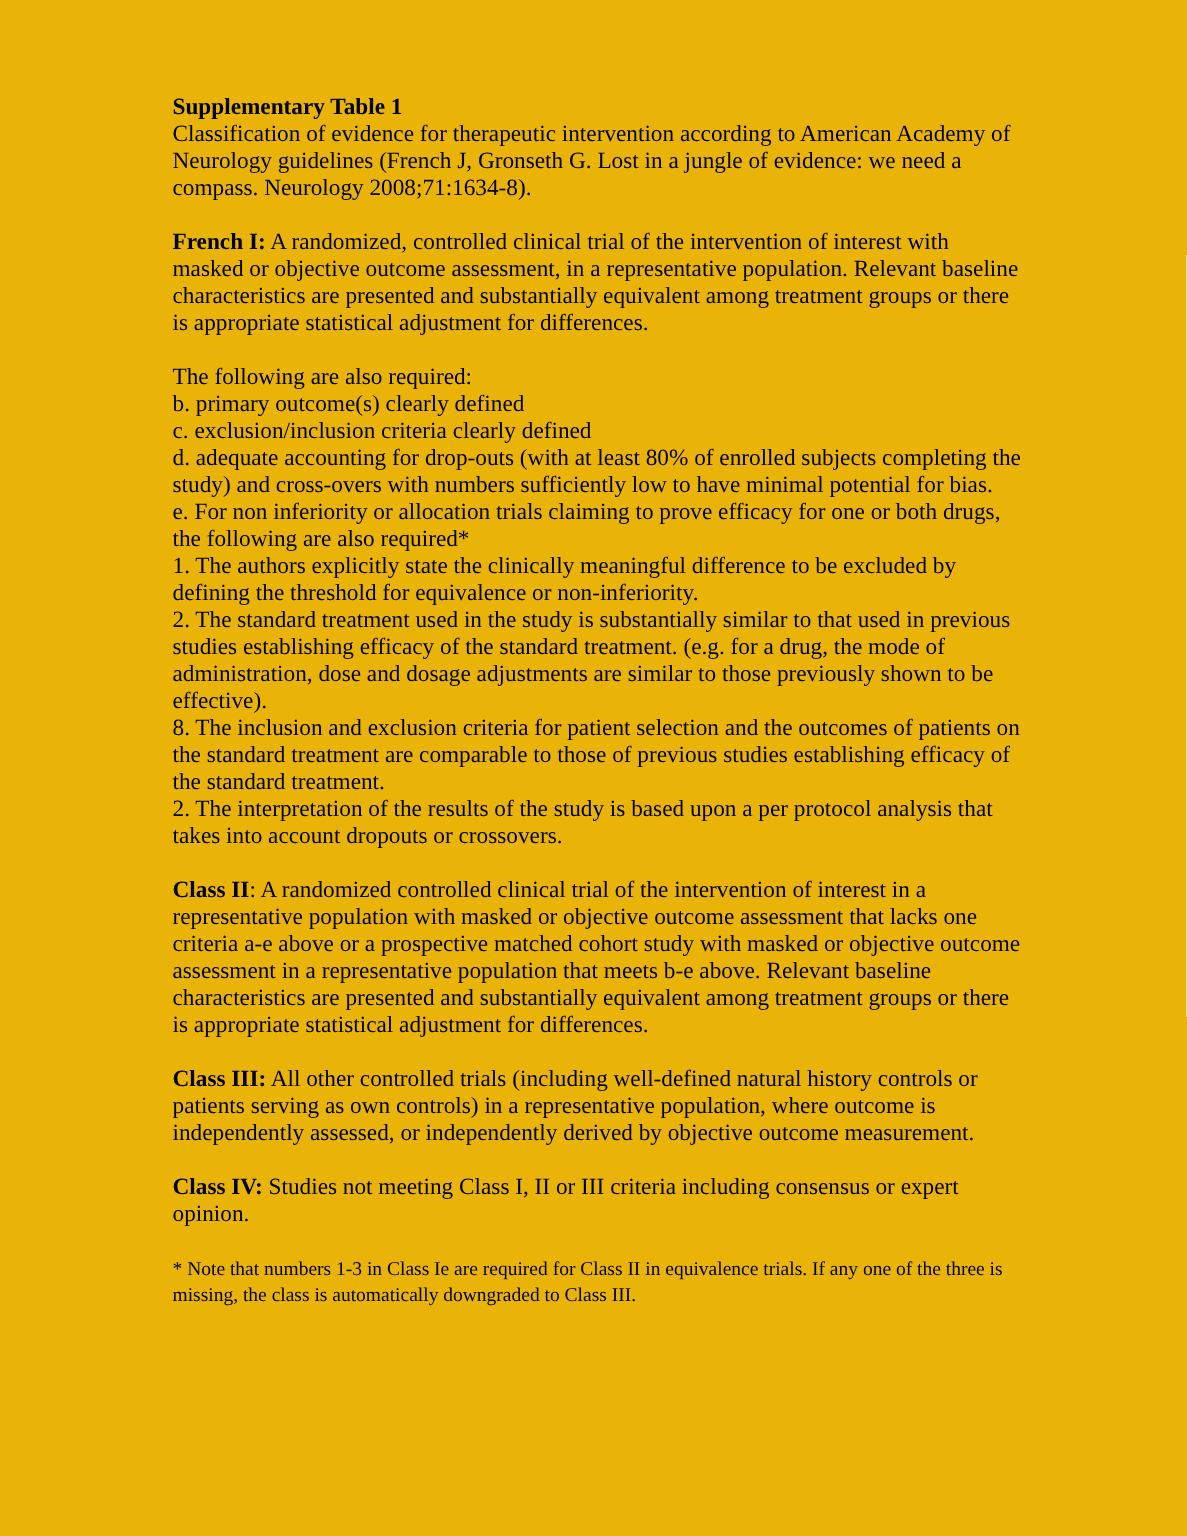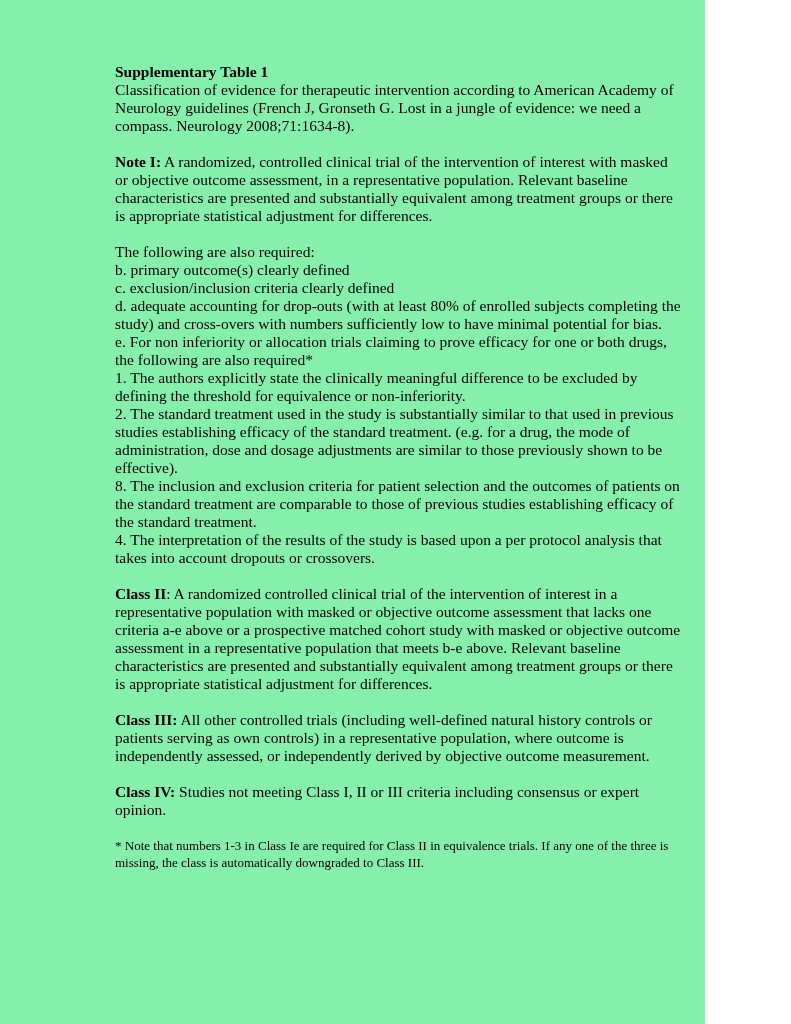--- a/index.html
+++ b/index.html
@@ -2,23 +2,23 @@
 <html><head>
 <meta charset="utf-8">
 <style>
   html, body {
     margin: 0;
     padding: 0;
     background: #ffffff;
   }
   .page {
     position: relative;
-    width: 705px;
+    width: 791px;
     height: 1024px;
-    background: #86efac;
+    background: #eab308;
     overflow: hidden;
   }
   .content {
     position: absolute;
     left: 115px;
     top: 63px;
     width: 566px;
     font-family: "Liberation Serif", "DejaVu Serif", serif;
     font-size: 15.5px;
     line-height: 18px;
@@ -54,32 +54,32 @@
 <body>
 
 <div class="page">
   <div class="content">
 
     <div class="title-block">
       <p class="doc-heading">Supplementary Table 1</p>
       <p>Classification of evidence for therapeutic intervention according to American Academy of Neurology guidelines (French J, Gronseth G. Lost in a jungle of evidence: we need a compass. Neurology 2008;71:1634-8).</p>
     </div>
 
-    <p><b>Note I:</b><span> A randomized, controlled clinical trial of the intervention of interest with masked or objective outcome assessment, in a representative population. Relevant baseline characteristics are presented and substantially equivalent among treatment groups or there is appropriate statistical adjustment for differences.</span></p>
+    <p><b>French I:</b><span> A randomized, controlled clinical trial of the intervention of interest with masked or objective outcome assessment, in a representative population. Relevant baseline characteristics are presented and substantially equivalent among treatment groups or there is appropriate statistical adjustment for differences.</span></p>
 
     <div class="req-block">
       <p>The following are also required:</p>
       <p>b. primary outcome(s) clearly defined</p>
       <p>c. exclusion/inclusion criteria clearly defined</p>
       <p>d. adequate accounting for drop-outs (with at least 80% of enrolled subjects completing the study) and cross-overs with numbers sufficiently low to have minimal potential for bias.</p>
       <p>e. For non inferiority or allocation trials claiming to prove efficacy for one or both drugs, the following are also required*</p>
       <p>1. The authors explicitly state the clinically meaningful difference to be excluded by defining the threshold for equivalence or non-inferiority.</p>
       <p>2. The standard treatment used in the study is substantially similar to that used in previous studies establishing efficacy of the standard treatment. (e.g. for a drug, the mode of administration, dose and dosage adjustments are similar to those previously shown to be effective).</p>
       <p>8. The inclusion and exclusion criteria for patient selection and the outcomes of patients on the standard treatment are comparable to those of previous studies establishing efficacy of the standard treatment.</p>
-      <p>4. The interpretation of the results of the study is based upon a per protocol analysis that takes into account dropouts or crossovers.</p>
+      <p>2. The interpretation of the results of the study is based upon a per protocol analysis that takes into account dropouts or crossovers.</p>
     </div>
 
     <p><b>Class II</b><span>: A randomized controlled clinical trial of the intervention of interest in a representative population with masked or objective outcome assessment that lacks one criteria a-e above or a prospective matched cohort study with masked or objective outcome assessment in a representative population that meets b-e above. Relevant baseline characteristics are presented and substantially equivalent among treatment groups or there is appropriate statistical adjustment for differences.</span></p>
 
     <p><b>Class III:</b><span> All other controlled trials (including well-defined natural history controls or patients serving as own controls) in a representative population, where outcome is independently assessed, or independently derived by objective outcome measurement.</span></p>
 
     <p><b>Class IV:</b><span> Studies not meeting Class I, II or III criteria including consensus or expert opinion.</span></p>
 
     <p class="footnote">* Note that numbers 1-3 in Class Ie are required for Class II in equivalence trials. If any one of the three is missing, the class is automatically downgraded to Class III.</p>
 

